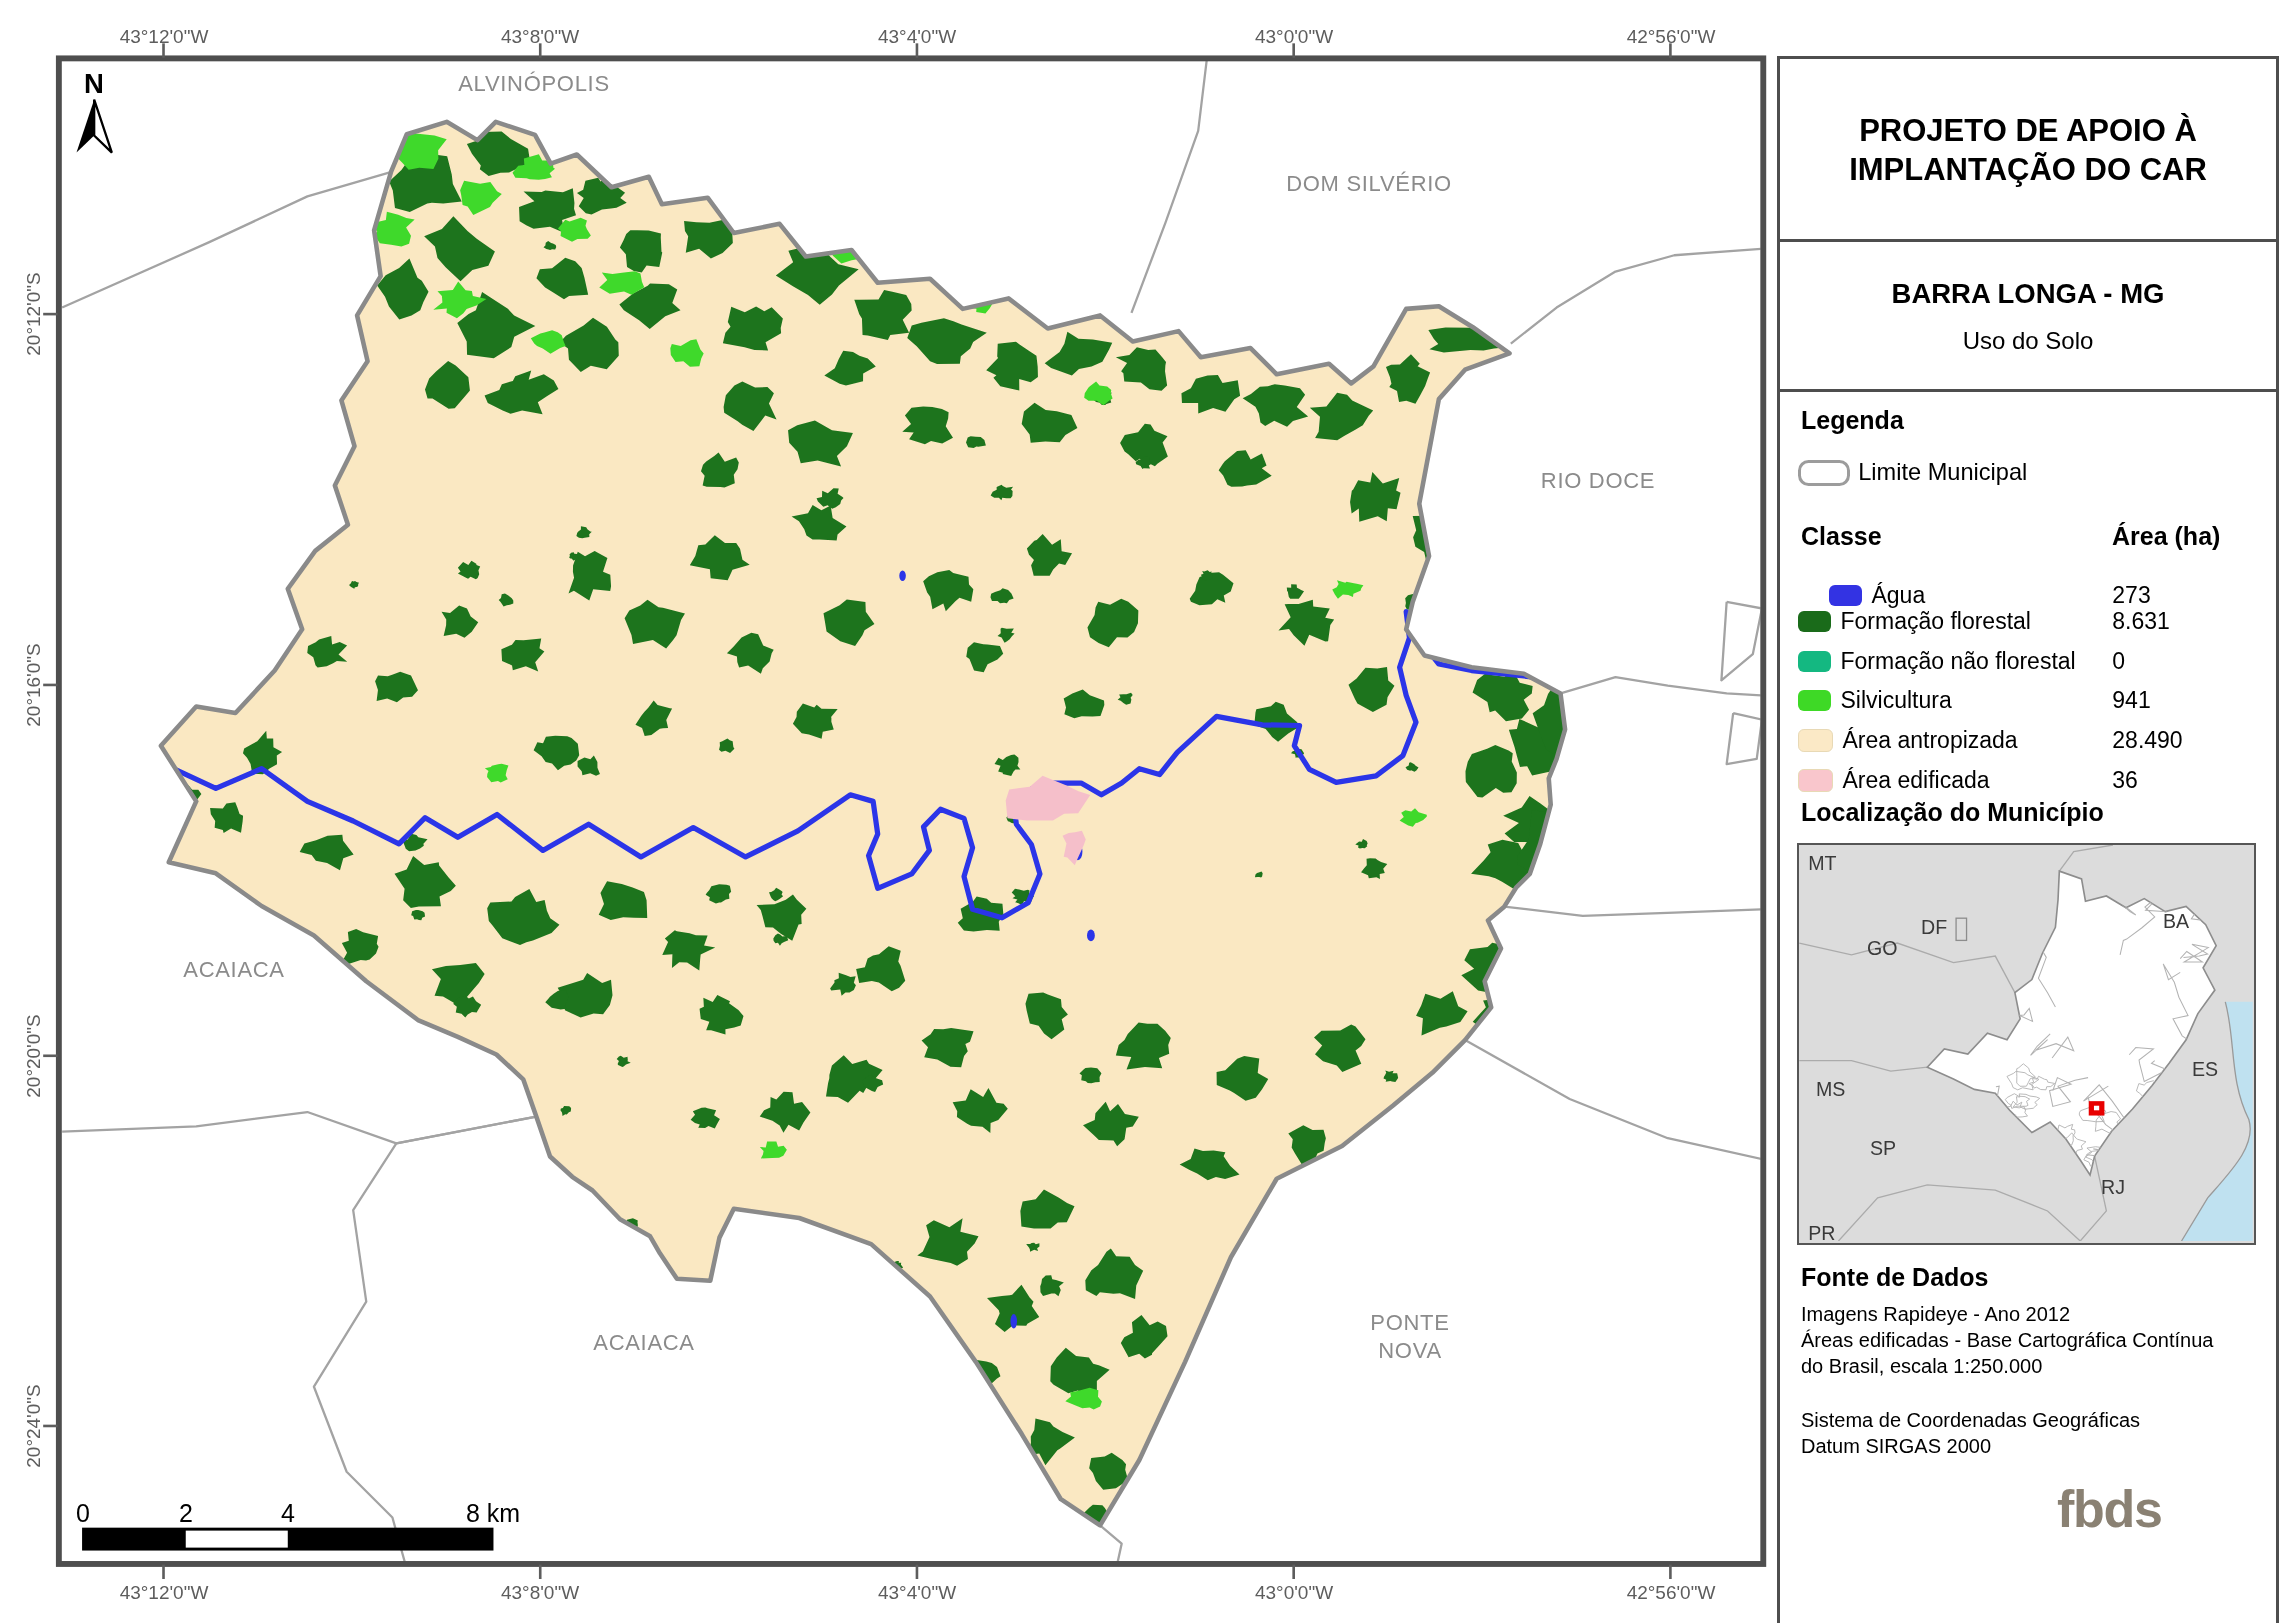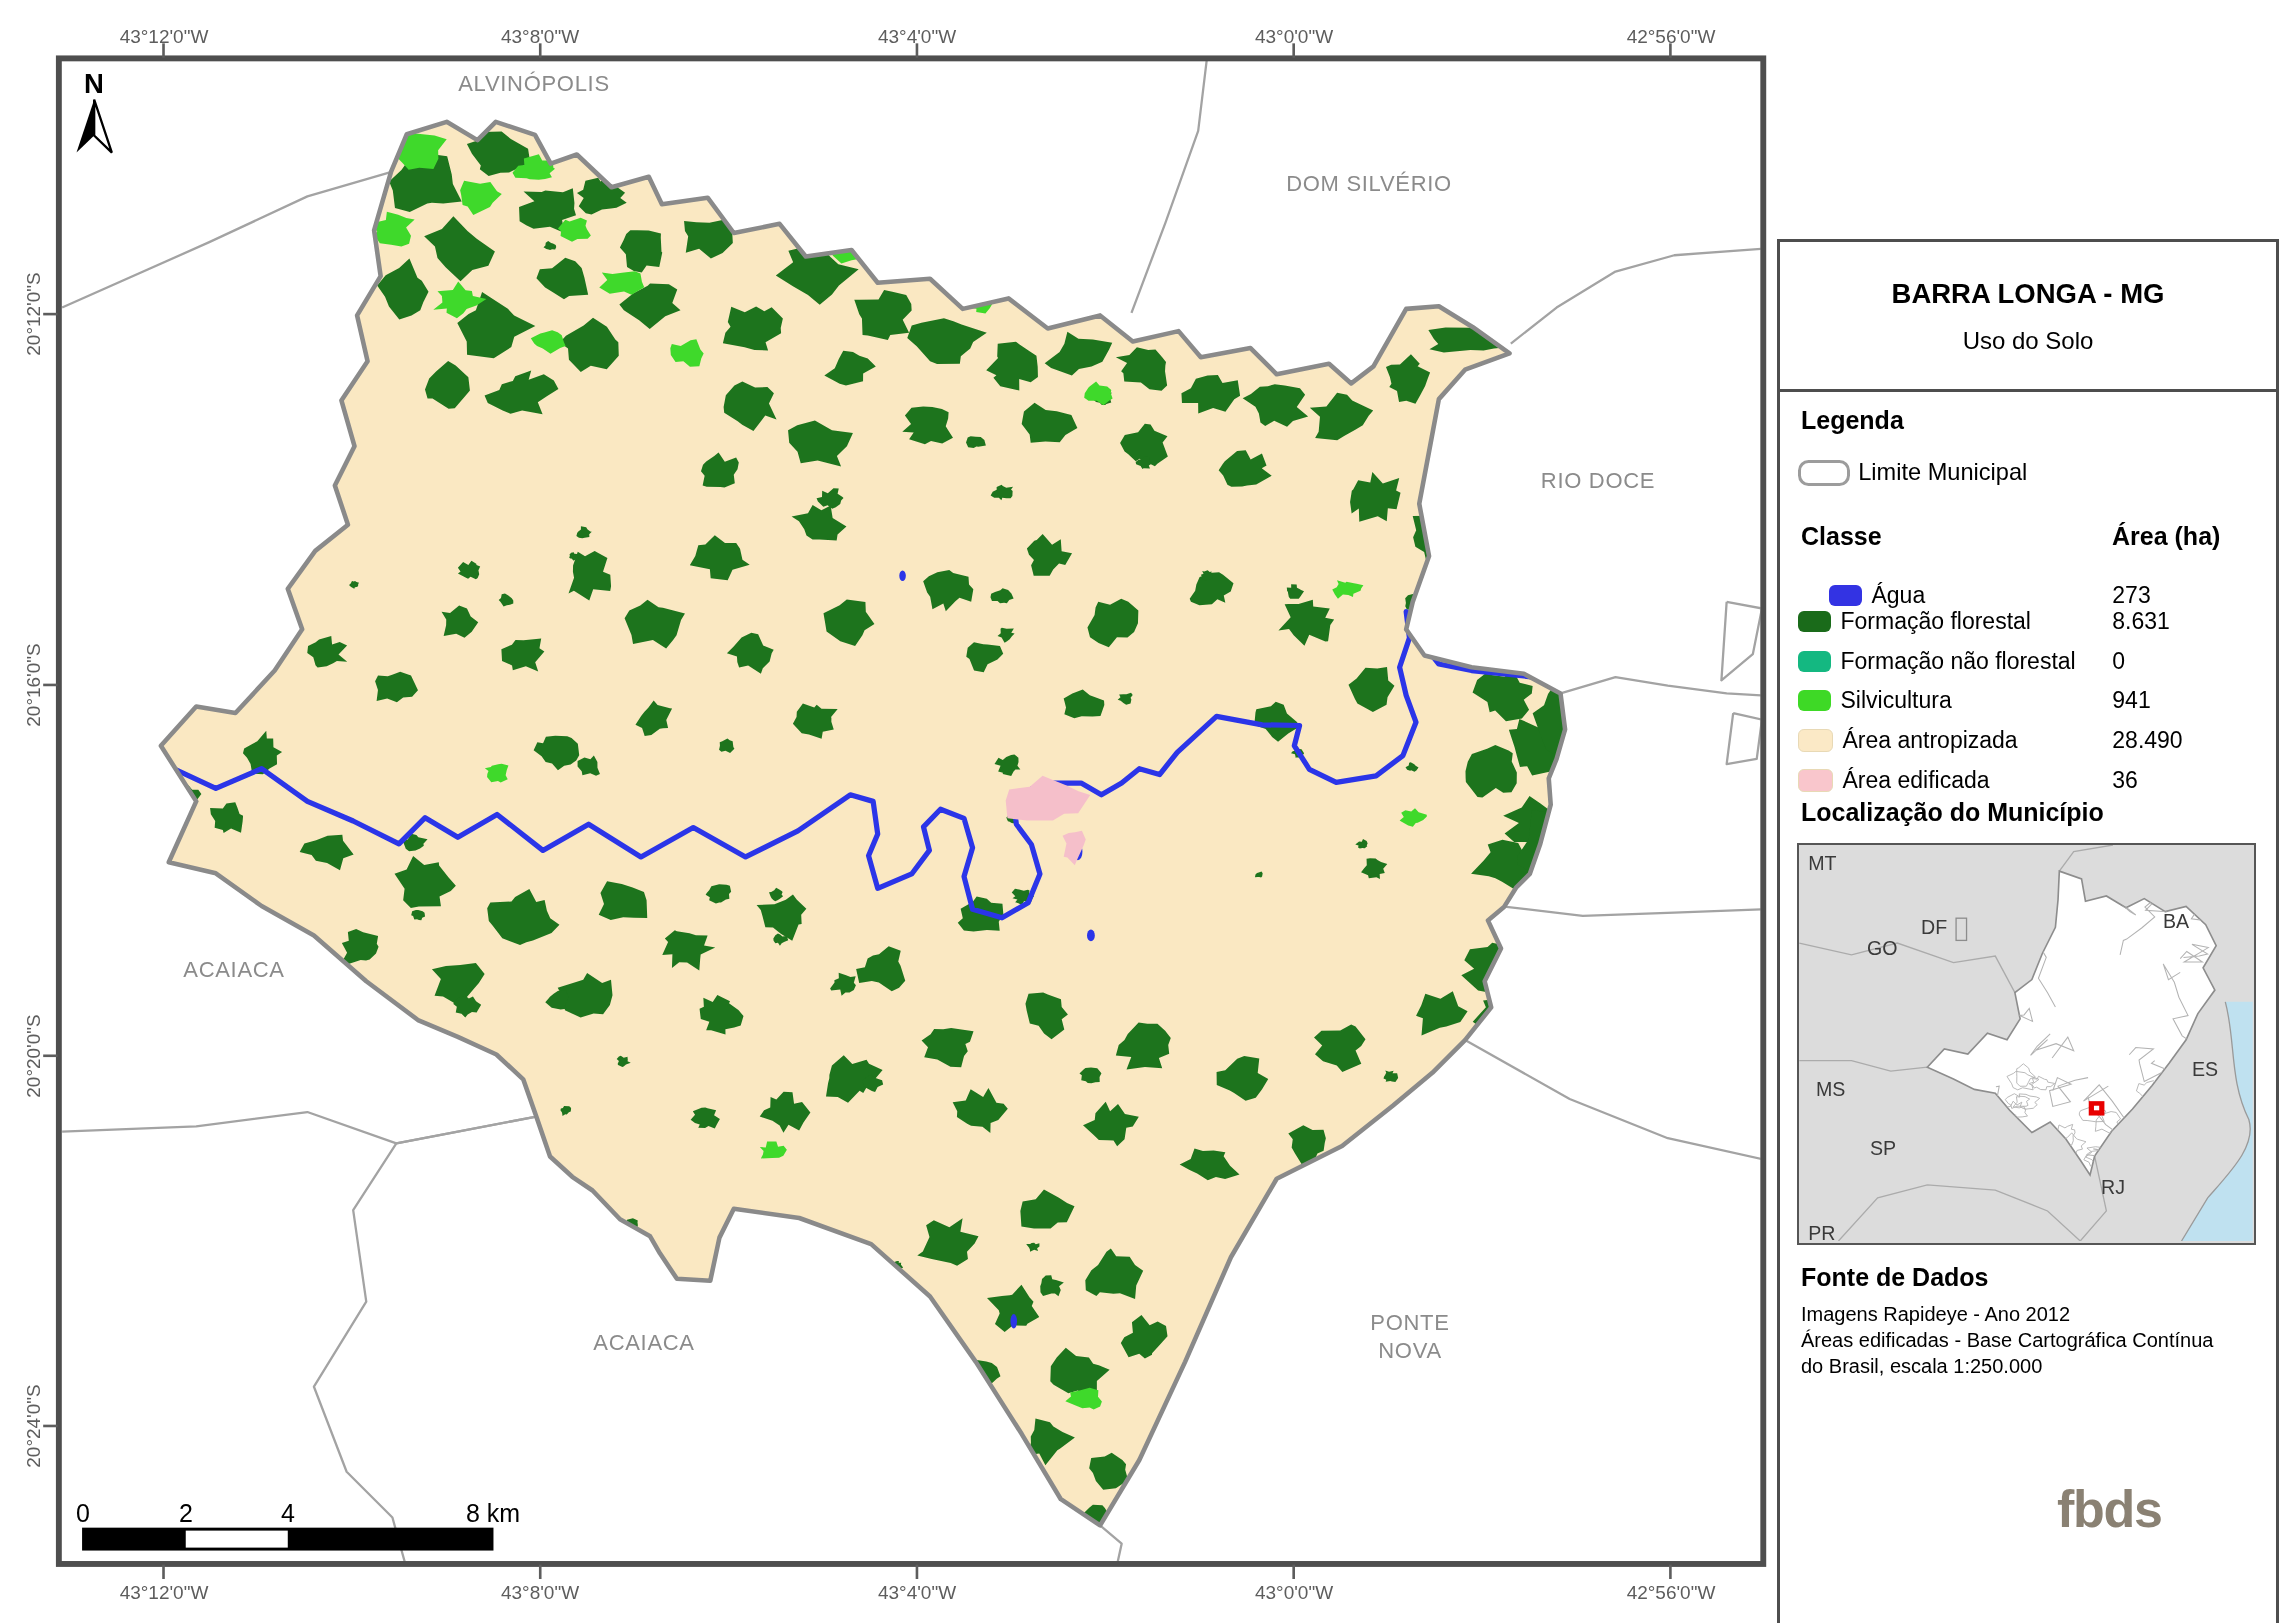--- a/index.html
+++ b/index.html
@@ -331,20 +331,24 @@
     </g>
   </svg>
 
   <div class="abs north-n" style="left:94px;top:68px;">N</div>
   <div id="topCoords"></div>
   <div id="bottomCoords"></div>
   <div id="leftCoords"></div>
   <div id="neighborLabels"></div>
   <div id="scaleLabels"></div>
 
+  <div id="title-box" class="abs panel-box">
+    <div class="t">PROJETO DE APOIO À</div>
+    <div class="t">IMPLANTAÇÃO DO CAR</div>
+  </div>
 
   <div id="subtitle-box" class="abs panel-box">
     <div id="muni-name">BARRA LONGA - MG</div>
     <div id="map-theme">Uso do Solo</div>
   </div>
 
   <div id="main-box" class="abs panel-box">
     <div class="panel-h" style="top:14.4px;">Legenda</div>
 
     <div id="limite-row">
@@ -475,20 +479,24 @@
           <div class="state-label" style="position:absolute;left:9.2px;top:377px;">PR</div>
         </div>
     </div>
 
     <div class="panel-h" style="top:871px;">Fonte de Dados</div>
     <div id="fonte-text" style="top:909px;">
         <div>Imagens Rapideye - Ano 2012</div>
         <div>Áreas edificadas - Base Cartográfica Contínua</div>
         <div>do Brasil, escala 1:250.000</div>
       </div>
+    <div id="fonte-text2" style="top:1015px;">
+        <div>Sistema de Coordenadas Geográficas</div>
+        <div>Datum SIRGAS 2000</div>
+      </div>
 
     <div id="fbds-text" style="left:277px;top:1087px;">fbds</div>
   </div>
 <div class="coord-label" style="position:absolute;left:164px;top:26px;">43°12'0"W</div>
     <div class="coord-label" style="position:absolute;left:540px;top:26px;">43°8'0"W</div>
     <div class="coord-label" style="position:absolute;left:917px;top:26px;">43°4'0"W</div>
     <div class="coord-label" style="position:absolute;left:1294px;top:26px;">43°0'0"W</div>
     <div class="coord-label" style="position:absolute;left:1671px;top:26px;">42°56'0"W</div>
     <div class="coord-bottom" style="position:absolute;left:164px;top:1582px;">43°12'0"W</div>
     <div class="coord-bottom" style="position:absolute;left:540px;top:1582px;">43°8'0"W</div>

